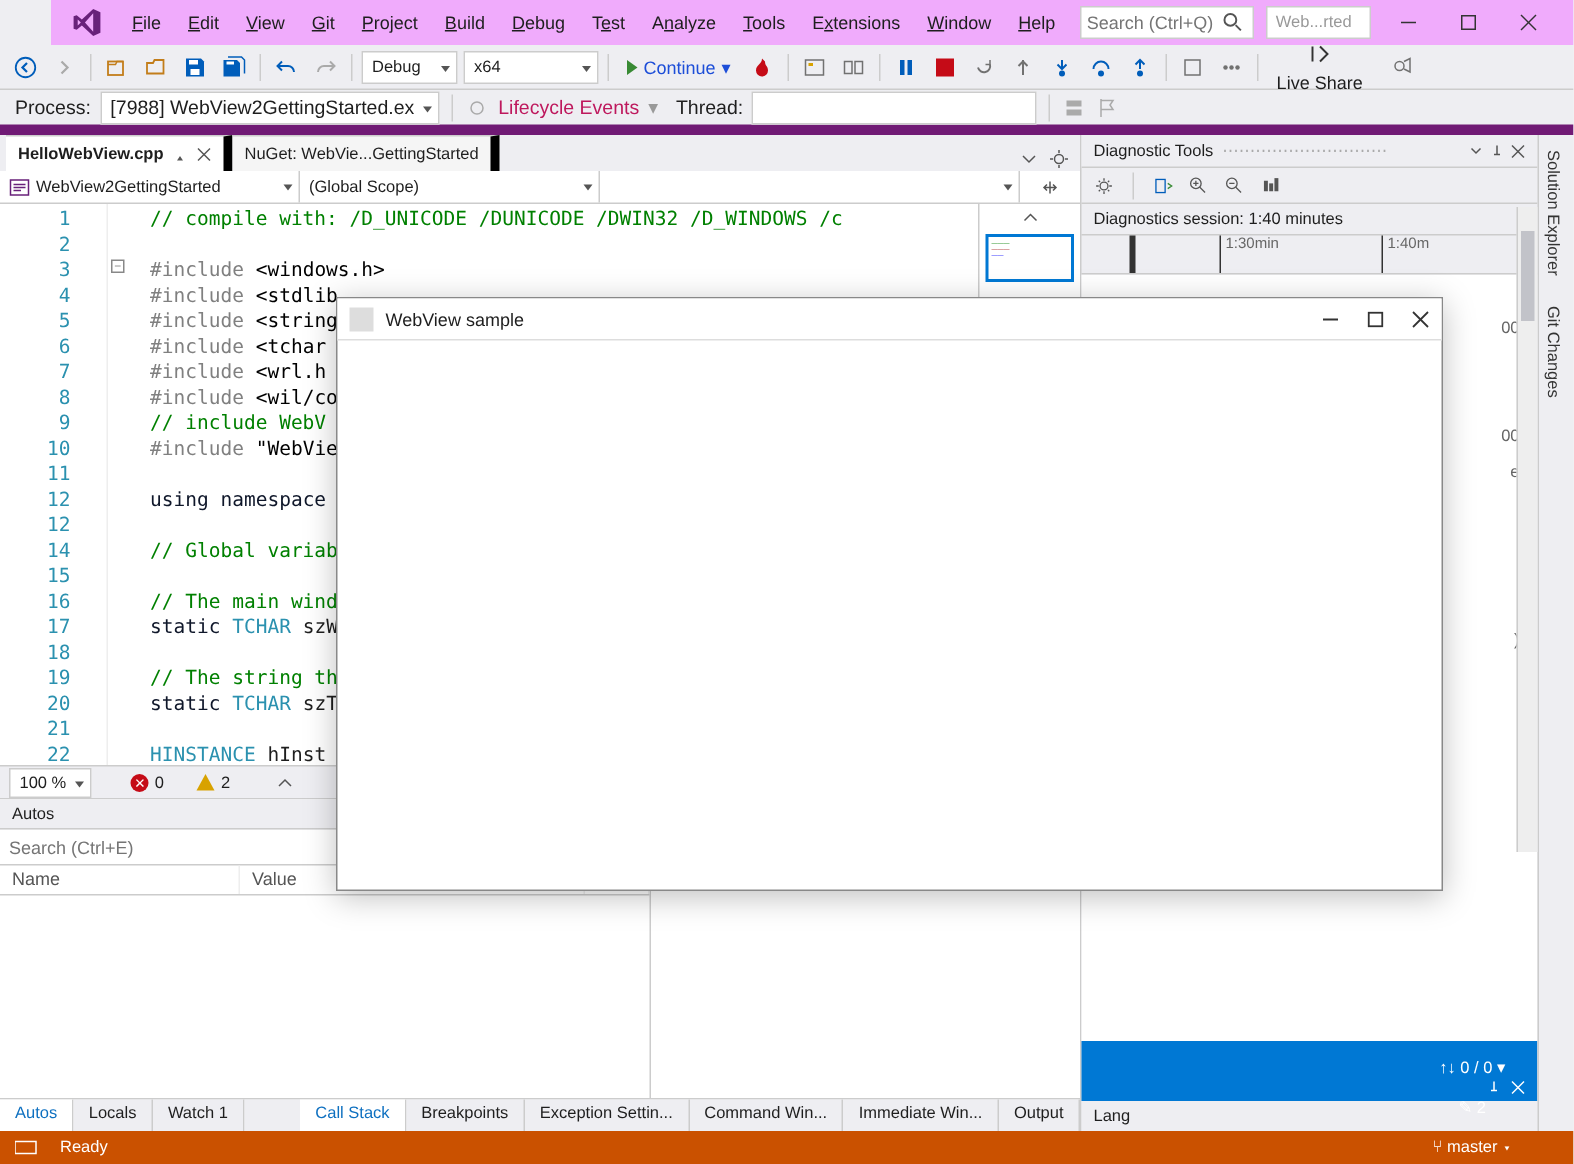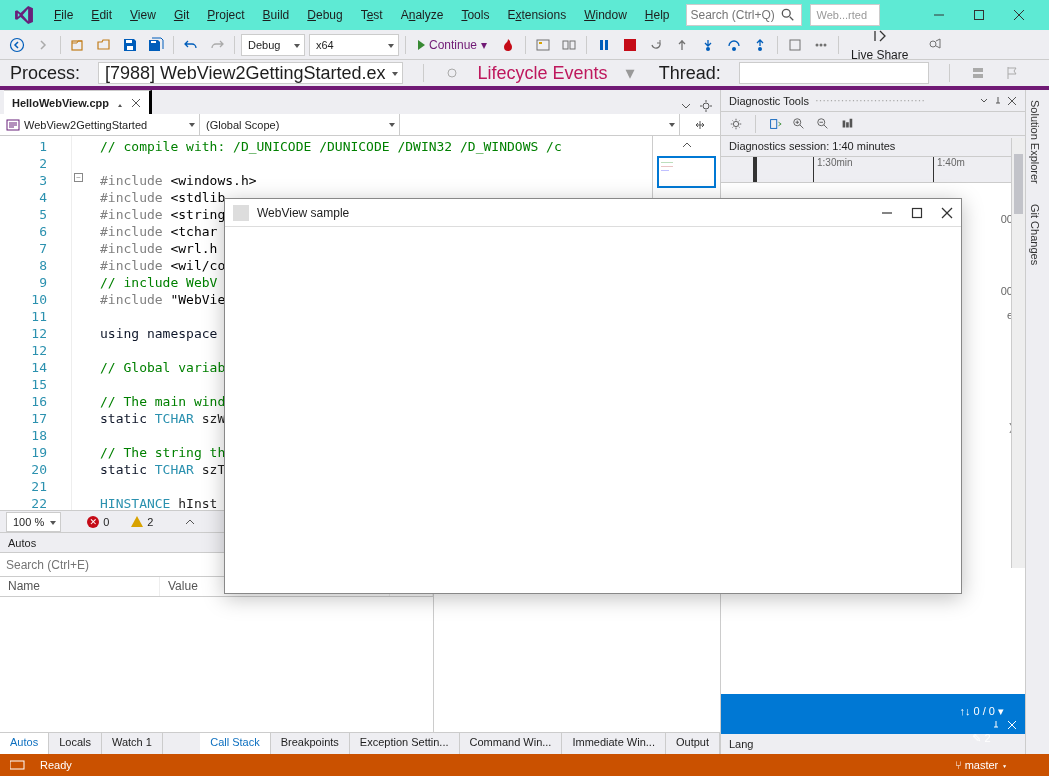--- a/index.html
+++ b/index.html
@@ -1,59 +1,59 @@
 <!DOCTYPE html>
 <html><head>
 <meta charset="utf-8">
 <style>
 * { box-sizing: border-box; margin: 0; padding: 0; }
 body { font-family: "Segoe UI", sans-serif; font-size: 12px; background: #eeeef2; width: 1049px; height: 776px; overflow: hidden; position: relative; color: #1e1e1e; }
 
 
-.titlebar { height: 30px; display: flex; align-items: center; padding: 0 10px; background: #5eead4; }
+.titlebar { height: 30px; display: flex; align-items: center; padding: 0 10px; background: #f0abfc; margin-left: 34px; }
 .vs-logo { width: 28px; height: 22px; fill: #68217a; }
 .menubar { display: flex; gap: 2px; margin-left: 8px; }
 .menubar .item { padding: 4px 8px; cursor: default; }
 .menubar .item u { text-decoration: underline; }
 .searchbox { margin-left: 8px; display: flex; align-items: center; background: #fff; border: 1px solid #ccc; height: 22px; width: 116px; padding: 0 4px; }
 .searchbox input { border: none; outline: none; width: 90px; font-size: 12px; color: #999; }
 .searchbox .icon { width: 14px; height: 14px; fill: #555; }
 .solution-btn { margin-left: 8px; background: #fff; border: 1px solid #ccc; height: 22px; width: 70px; padding: 0 6px; display: flex; align-items: center; font-size: 11px; color: #999; }
 .win-controls { margin-left: auto; display: flex; }
 .win-controls .btn { width: 40px; height: 28px; display: flex; align-items: center; justify-content: center; }
 .win-controls svg { width: 12px; height: 12px; stroke: #333; stroke-width: 1; fill: none; }
 
 
 .toolbar { height: 30px; display: flex; align-items: center; padding: 0 6px; gap: 4px; background: #eeeef2; border-bottom: 1px solid #ccc; }
 .tb-btn { width: 22px; height: 22px; display: flex; align-items: center; justify-content: center; border: 1px solid transparent; }
 .tb-sep { width: 1px; height: 18px; background: #ccc; margin: 0 2px; }
 .tb-combo { height: 22px; background: #fff; border: 1px solid #ccc; padding: 0 16px 0 6px; display: flex; align-items: center; font-size: 11px; position: relative; }
 .tb-combo::after { content: ""; position: absolute; right: 4px; top: 9px; border-left: 3px solid transparent; border-right: 3px solid transparent; border-top: 4px solid #555; }
-.tb-continue { display: flex; align-items: center; gap: 4px; padding: 0 6px; height: 22px; color: #701a75; }
+.tb-continue { display: flex; align-items: center; gap: 4px; padding: 0 6px; height: 22px; color: #1d4ed8; }
 .tb-continue .play { width: 0; height: 0; border-left: 7px solid #388a34; border-top: 5px solid transparent; border-bottom: 5px solid transparent; }
 .tb-red { width: 12px; height: 12px; background: #c50b17; }
 .live-share { display: flex; align-items: center; gap: 4px; padding: 0 6px; flex-direction: column; }
 svg.ic { width: 16px; height: 16px; }
 
 
-.processbar { height: 30px; display: flex; align-items: center; padding: 0 10px; gap: 18px; background: #eeeef2; border-bottom: 4px solid #701a75; font-size: 18px; }
+.processbar { height: 30px; display: flex; align-items: center; padding: 0 10px; gap: 6px; background: #eeeef2; border-bottom: 7px solid #701a75; font-size: 13px; }
 .process-combo { height: 22px; background: #fff; border: 1px solid #ccc; padding: 0 16px 0 6px; display: flex; align-items: center; position: relative; min-width: 190px; }
 .process-combo::after { content: ""; position: absolute; right: 4px; top: 9px; border-left: 3px solid transparent; border-right: 3px solid transparent; border-top: 4px solid #555; }
 .thread-box { height: 22px; background: #fff; border: 1px solid #ccc; width: 190px; }
 
 
 .main { display: flex; height: calc(776px - 30px - 30px - 30px - 22px); }
 .editor-area { flex: 1; display: flex; flex-direction: column; background: #f5f5f5; min-width: 0; }
 .right-pane { width: 305px; background: #eeeef2; display: flex; flex-direction: column; border-left: 1px solid #ccc; }
 .vertical-tabs { width: 24px; background: #eeeef2; border-left: 1px solid #ccc; position: relative; }
 .vtab { writing-mode: vertical-rl; padding: 10px 3px; font-size: 11px; color: #333; }
 
 
 .doctabs { height: 24px; display: flex; align-items: flex-end; background: #eeeef2; padding-left: 4px; }
-.doctab { height: 24px; padding: 0 8px; display: flex; align-items: center; gap: 6px; background: #f5f5f5; border-top: 1px solid #ccc; border-right: 3px solid #000000; font-size: 11px; }
+.doctab { height: 24px; padding: 0 8px; display: flex; align-items: center; gap: 6px; background: #f5f5f5; border-top: 1px solid #ccc; border-right: 6px solid #000000; font-size: 11px; }
 .doctab.active { background: #fff; font-weight: 600; }
 .doctab .pin { width: 10px; height: 10px; fill: #555; }
 .doctab .close { width: 10px; height: 10px; fill: #555; }
 .doctabs-right { margin-left: auto; display: flex; gap: 4px; padding-right: 6px; }
 
 
 .navbar { height: 22px; display: flex; background: #fff; border-bottom: 1px solid #ccc; }
 .nav-combo { flex: 1; border-right: 1px solid #ccc; padding: 0 16px 0 6px; display: flex; align-items: center; font-size: 11px; position: relative; }
 .nav-combo::after { content: ""; position: absolute; right: 4px; top: 9px; border-left: 3px solid transparent; border-right: 3px solid transparent; border-top: 4px solid #555; }
 .nav-split { width: 40px; display: flex; align-items: center; justify-content: center; }
@@ -338,20 +338,21 @@
       <div class="doctab active">
         <span>HelloWebView.cpp</span>
         <svg class="pin" viewBox="0 0 10 10">
             <path d="M5 1v5l-2 3h4l-2-3" fill="#555"></path>
           </svg>
         <svg class="close" viewBox="0 0 10 10">
             <line x1="1" y1="1" x2="9" y2="9" stroke="#555"></line>
             <line x1="9" y1="1" x2="1" y2="9" stroke="#555"></line>
           </svg>
       </div>
+      <div class="doctab">NuGet: WebVie...GettingStarted</div>
       <div class="doctabs-right">
         <svg class="ic" viewBox="0 0 16 16">
             <path d="M4 6l4 4 4-4" fill="none" stroke="#555"></path>
           </svg>
         <svg class="ic" viewBox="0 0 16 16">
             <circle cx="8" cy="8" r="3" fill="none" stroke="#555"></circle>
             <path d="M8 2v2M8 12v2M2 8h2M12 8h2" stroke="#555"></path>
           </svg>
       </div>
     </div>
@@ -505,21 +506,21 @@
       <svg width="14" height="14" viewBox="0 0 16 16">
           <rect x="3" y="4" width="3" height="8" fill="#555"></rect>
           <rect x="7" y="6" width="3" height="6" fill="#555"></rect>
           <rect x="11" y="2" width="3" height="10" fill="#555"></rect>
         </svg>
     </div>
     <div class="diag-session">Diagnostics session: 1:40 minutes</div>
     <div class="diag-timeline">
       <div class="tick" style="left:32px;border-left-width:4px"></div>
       <div class="tick" style="left:92px"><span>1:30min</span></div>
-      <div class="tick" style="left:212px"><span>1:40m</span></div>
+      <div class="tick" style="left:200px"><span>1:40m</span></div>
     </div>
     <div class="diag-body">
       <div style="text-align:right;padding:30px 12px 0;color:#666;font-size:11px">00</div>
       <div style="text-align:right;padding:60px 12px 0;color:#666;font-size:11px">00</div>
       <div style="text-align:right;padding:12px 12px 0;color:#666;font-size:11px">e</div>
       <div style="text-align:right;padding:100px 12px 0;color:#666;font-size:11px">)</div>
     </div>
     <div style="height:40px;background:#0078d4;margin:0;display:flex;align-items:flex-end;justify-content:flex-end;padding:4px 8px;color:#fff;font-size:11px">
       <svg width="10" height="10" viewBox="0 0 10 10" style="margin-right:6px">
           <path d="M5 1v6M3 7h4" stroke="#fff"></path>

